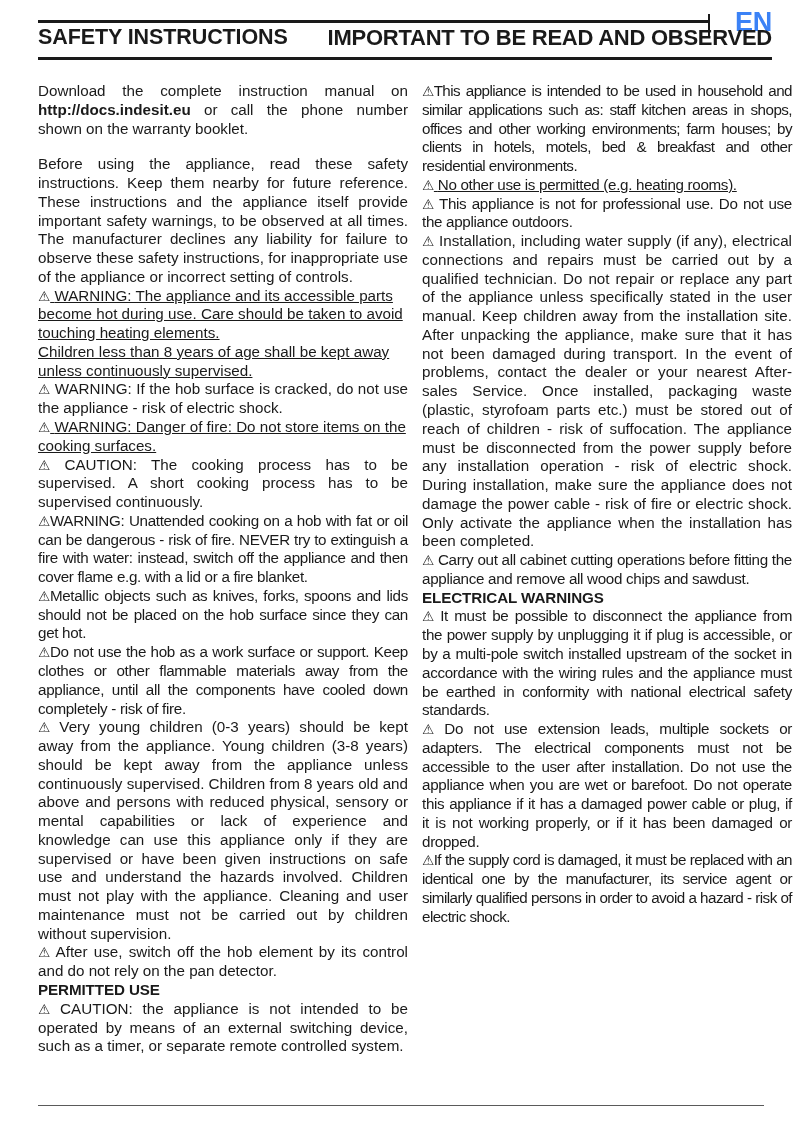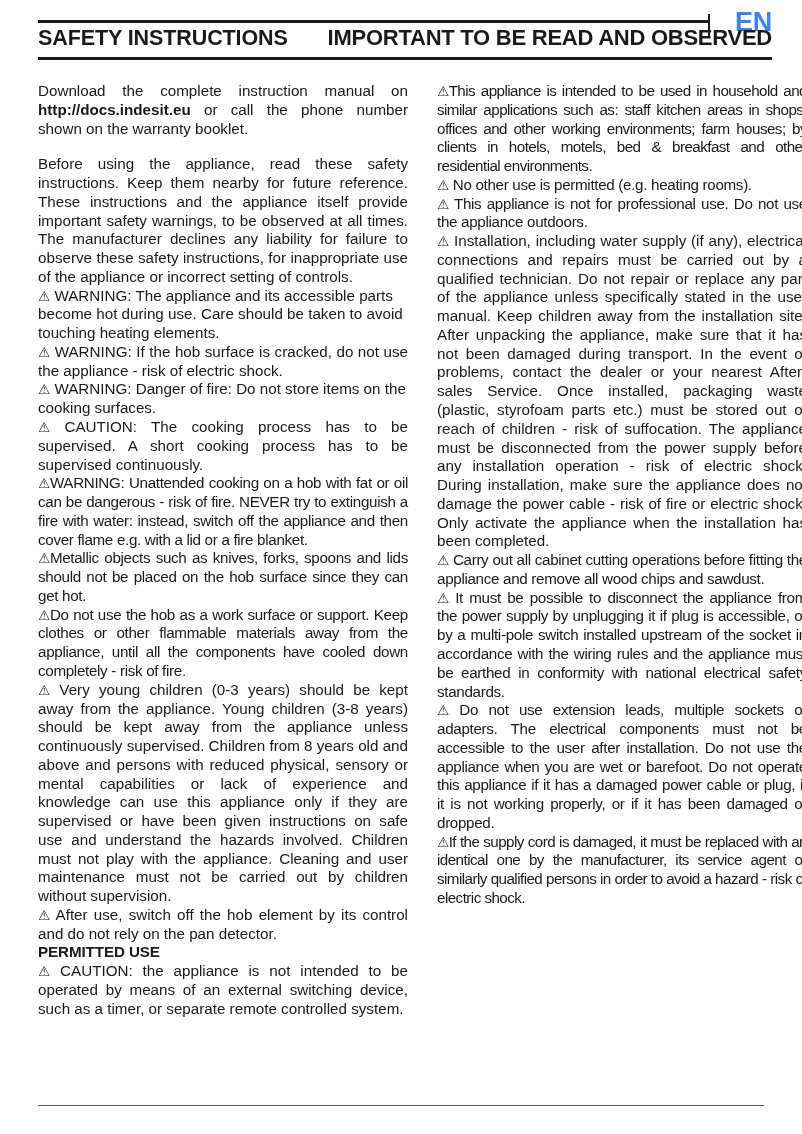--- a/index.html
+++ b/index.html
@@ -56,21 +56,21 @@
     height: 24px;
     background: #1a1a1a;
   }
   .header-titles {
     position: absolute;
     left: 8px;
     right: 0;
     top: 26px;
     display: flex;
     justify-content: space-between;
-    align-items: flex-end;
+    align-items: flex-start;
   }
   .title-left {
     font-size: 21.5px;
     font-weight: bold;
     letter-spacing: -0.1px;
     line-height: 1.1;
   }
   .title-right {
     font-size: 22px;
     font-weight: bold;
@@ -86,35 +86,35 @@
     background: #1a1a1a;
   }
 
   
   .columns {
     position: absolute;
     top: 82px;
     left: 38px;
     right: 30px;
     display: flex;
-    gap: 29px;
+    gap: 14px;
   }
   .col {
     width: 370px;
     flex: 0 0 370px;
   }
   .col p {
     margin: 0;
     font-size: 15.2px;
     line-height: 1.235;
     text-align: justify;
     text-justify: inter-word;
     hyphens: none;
   }
-  .col p.ragged { text-align: left; }
+  .col p.ragged { text-align: left; text-decoration: underline; }
   .col p.tight { letter-spacing: -0.32px; }
   .col p.tighter { letter-spacing: -0.55px; }
   .section-head {
     font-size: 15.2px;
     font-weight: bold;
     line-height: 1.235;
     margin: 0;
     letter-spacing: -0.1px;
   }
   .url { font-weight: bold; }
@@ -158,20 +158,21 @@
     <div class="col">
 
       <p><span>Download the complete instruction manual on </span><span class="url">http://docs.indesit.eu</span><span> or call the phone number shown on the warranty booklet.</span></p>
 
       <div class="spacer"></div>
 
       <p>Before using the appliance, read these safety instructions. Keep them nearby for future reference. These instructions and the appliance itself provide important safety warnings, to be observed at all times. The manufacturer declines any liability for failure to observe these safety instructions, for inappropriate use of the appliance or incorrect setting of controls.</p>
 
       <p class="ragged"><span class="warn">⚠</span> <span>WARNING: The appliance and its accessible parts become hot during use. Care should be taken to avoid touching heating elements.</span></p>
 
+      <p class="ragged">Children less than 8 years of age shall be kept away unless continuously supervised.</p>
 
       <p><span class="warn">⚠</span> <span>WARNING: If the hob surface is cracked, do not use the appliance - risk of electric shock.</span></p>
 
       <p class="ragged"><span class="warn">⚠</span> <span>WARNING: Danger of fire: Do not store items on the cooking surfaces.</span></p>
 
       <p><span class="warn">⚠</span> <span>CAUTION: The cooking process has to be supervised. A short cooking process has to be supervised continuously.</span></p>
 
       <p class="tight"><span class="warn">⚠</span><span>WARNING: Unattended cooking on a hob with fat or oil can be dangerous - risk of fire. NEVER try to extinguish a fire with water: instead, switch off the appliance and then cover flame e.g. with a lid or a fire blanket.</span></p>
 
       <p class="tight"><span class="warn">⚠</span><span>Metallic objects such as knives, forks, spoons and lids should not be placed on the hob surface since they can get hot.</span></p>
@@ -196,20 +197,21 @@
 
       <p class="tight"><span class="warn">⚠</span> <span>This appliance is not for professional use. Do not use the appliance outdoors.</span></p>
 
 
 
       <p><span class="warn">⚠</span> <span>Installation, including water supply (if any), electrical connections and repairs must be carried out by a qualified technician. Do not repair or replace any part of the appliance unless specifically stated in the user manual. Keep children away from the installation site. After unpacking the appliance, make sure that it has not been damaged during transport. In the event of problems, contact the dealer or your nearest After-sales Service. Once installed, packaging waste (plastic, styrofoam parts etc.) must be stored out of reach of children - risk of suffocation. The appliance must be disconnected from the power supply before any installation operation - risk of electric shock. During installation, make sure the appliance does not damage the power cable - risk of fire or electric shock. Only activate the appliance when the installation has been completed.</span></p>
 
       <p class="tight"><span class="warn">⚠</span> <span>Carry out all cabinet cutting operations before fitting the appliance and remove all wood chips and sawdust.</span></p>
 
 
+      <p class="section-head">ELECTRICAL WARNINGS</p>
 
       <p class="tight"><span class="warn">⚠</span> <span>It must be possible to disconnect the appliance from the power supply by unplugging it if plug is accessible, or by a multi-pole switch installed upstream of the socket in accordance with the wiring rules and the appliance must be earthed in conformity with national electrical safety standards.</span></p>
 
       <p class="tight"><span class="warn">⚠</span> <span>Do not use extension leads, multiple sockets or adapters. The electrical components must not be accessible to the user after installation. Do not use the appliance when you are wet or barefoot. Do not operate this appliance if it has a damaged power cable or plug, if it is not working properly, or if it has been damaged or dropped.</span></p>
 
       <p class="tighter"><span class="warn">⚠</span><span>If the supply cord is damaged, it must be replaced with an identical one by the manufacturer, its service agent or similarly qualified persons in order to avoid a hazard - risk of electric shock.</span></p>
 
     </div>
   </div>
 

